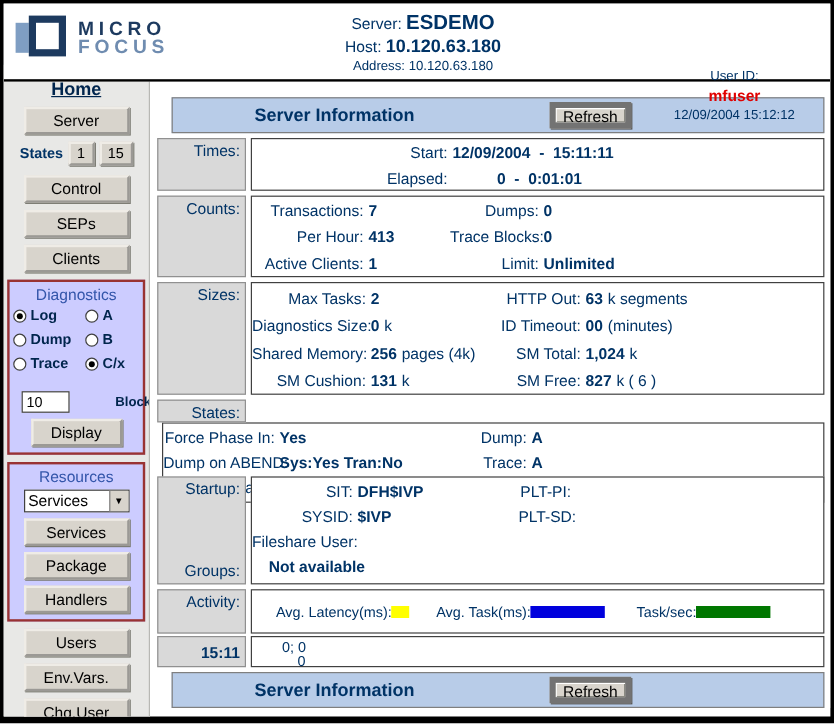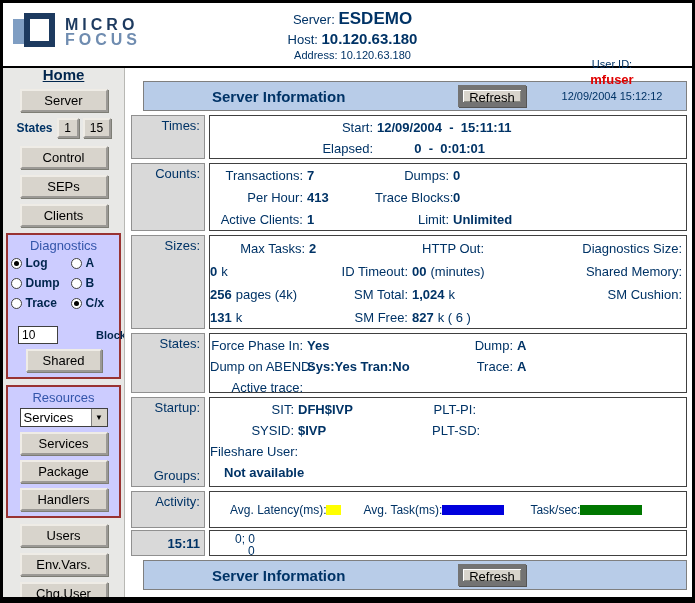--- a/index.html
+++ b/index.html
@@ -78,21 +78,21 @@
     box-shadow:inset 1px 1px 0 #ffffff, inset -1px -1px 0 #8a8a82, 1px 1px 0 #555;
     font-family:"Liberation Sans", sans-serif; font-size:13px; color:#000; cursor:pointer;
   }
   .row { display:flex; margin-top:4px; }
   .row-label {
     width:74px; flex-shrink:0; background:#d9d9d9; border:1px solid #909090;
     color:#003366; font-size:13px; text-align:right; padding:2px 4px 0 0; position:relative;
   }
   .row-content { flex:1; margin-left:4px; background:#fff; border:1px solid #404040; padding:1px 0; color:#003366; }
   .h44 { height:44px; } .h68 { height:68px; } .h94 { height:94px; }
-  .h64 { height:60px; } .h90 { height:90px; } .h23 { height:37px; } .h26 { height:26px; }
+  .h64 { height:60px;flex-direction:column; } .h90 { height:90px; } .h23 { height:37px; } .h26 { height:26px; }
   .pgrid { display:grid; font-size:13px; }
   .pgrid > div { padding-top:0; }
   .grid-times { grid-template-columns:167px 108px 1fr; line-height:21px; }
   .grid-counts { grid-template-columns:97px 68px 78px 1fr; line-height:22px; }
   .grid-sizes { grid-template-columns:99px 103px 76px 1fr; line-height:23px; }
   .grid-states { grid-template-columns:97px 150px 60px 1fr; line-height:21px; }
   .grid-startup { grid-template-columns:88px 134px 48px 1fr; line-height:21px; }
   .pl { text-align:right; padding-right:4px; white-space:nowrap; }
   .pv { font-weight:bold; white-space:pre; }
   .pv.r { text-align:right; }
@@ -187,21 +187,21 @@
           </div>
           <div class="radio-item">
             <span class="radio checked"></span>
             <span class="radio-label">C/x</span>
           </div>
         </div>
         <div class="blocks-row">
           <input class="blocks-input" value="10" style="">
           <span class="blocks-label">Blocks</span>
         </div>
-        <button class="sbtn" style="width:76px;">Shared</button>
+        <button class="sbtn" style="width:76px;">Display</button>
       </div>
 
       <div class="panel">
         <div class="panel-title">Resources</div>
         <div class="dropdown">
           <span class="dropdown-value">Services</span>
           <span class="dropdown-arrow">▼</span>
         </div>
         <button class="sbtn">Services</button>
         <button class="sbtn">Package</button>
@@ -255,20 +255,21 @@
         </div>
       </div>
 
       <div class="row h94">
         <div class="row-label">Sizes:</div>
         <div class="row-content">
           <div class="pgrid grid-sizes">
             <div class="pl">Max Tasks:</div>
             <div class="pv"><span>2</span><span class="sfx"></span></div>
             <div class="pl">HTTP Out:</div>
+            <div class="pv"><span>63</span><span class="sfx">k segments</span></div>
             <div class="pl">Diagnostics Size:</div>
             <div class="pv"><span>0</span><span class="sfx">k</span></div>
             <div class="pl">ID Timeout:</div>
             <div class="pv"><span>00</span><span class="sfx">(minutes)</span></div>
             <div class="pl">Shared Memory:</div>
             <div class="pv"><span>256</span><span class="sfx">pages (4k)</span></div>
             <div class="pl">SM Total:</div>
             <div class="pv"><span>1,024</span><span class="sfx">k</span></div>
             <div class="pl">SM Cushion:</div>
             <div class="pv"><span>131</span><span class="sfx">k</span></div>

